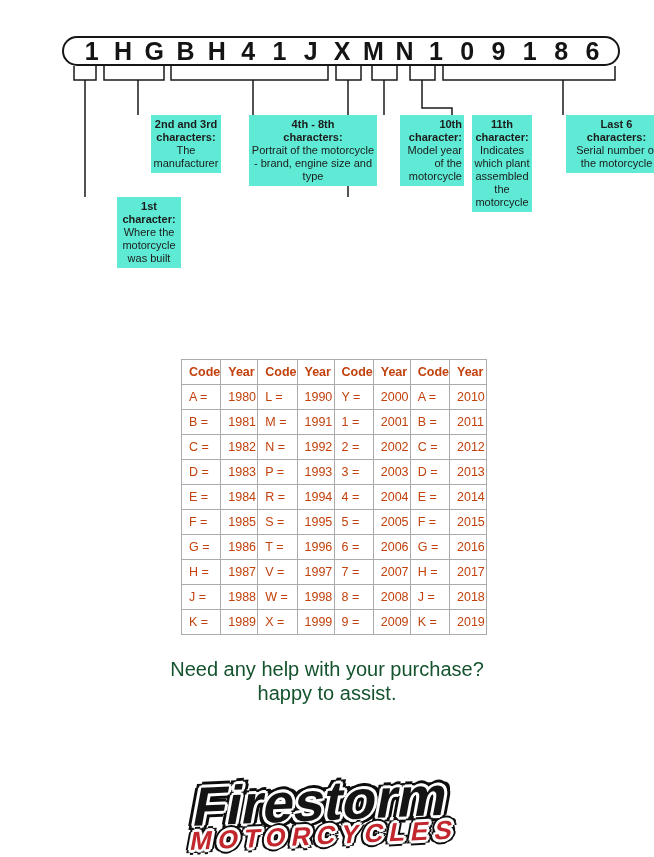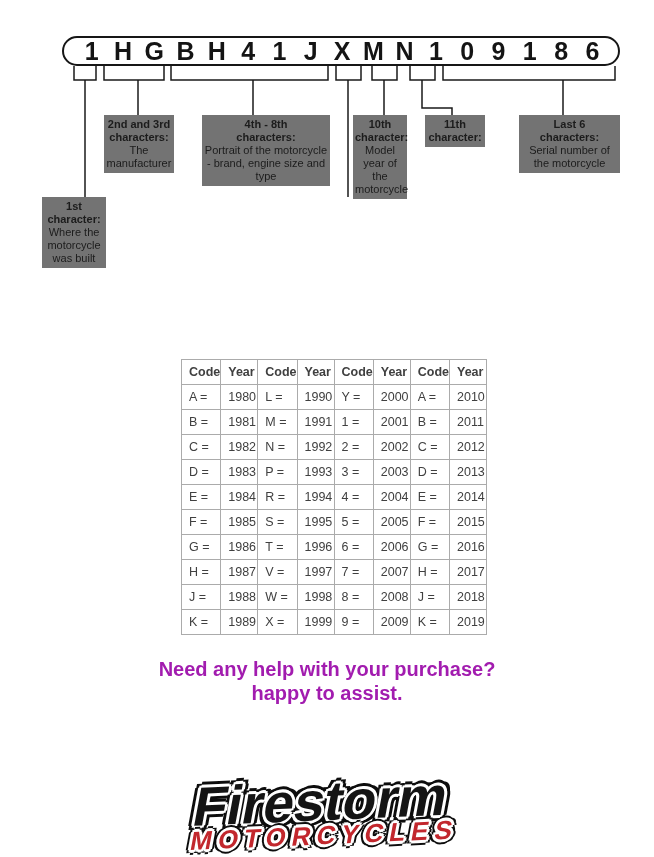--- a/index.html
+++ b/index.html
@@ -13,54 +13,54 @@
     display:flex; align-items:center; padding:0 10px 0 12px; background:#fff;
   }
   .vin-char {
     flex:1; text-align:center; font-weight:bold; font-size:25px;
     line-height:1; color:#141414; padding-top:1px;
   }
   .connector-svg { position:absolute; left:0; top:0; }
   .connector-svg path { fill:none; stroke:#1a1a1a; stroke-width:1.5; }
 
   .vin-label {
-    position:absolute; background:#737373; text-align:center;
+    position:absolute; background:#5eead4; text-align:center;
     font-size:11px; line-height:13px; color:#1c1c1c;
-    padding:3px 2px; box-sizing:border-box;
+    padding:3px 2px; box-sizing:border-box;margin-left:47px;
   }
   .vin-label .t { font-weight:bold; white-space:pre-line; }
-  .lb1  { left:42px;  top:197px; width:64px;  }
+  .lb1  { left:70px;  top:197px; width:64px;  }
   .lb23 { left:104px; top:115px; width:70px;  }
   .lb48 { left:202px; top:115px; width:128px; }
   .lb9  { left:302px; top:197px; width:89px;  }
-  .lb10 { left:353px; top:115px; width:54px;  }
+  .lb10 { left:353px; top:115px; width:64px;text-align:right;  }
   .lb11 { left:425px; top:115px; width:60px;  }
   .lb6  { left:519px; top:115px; width:101px;  }
 
   .source-note {
     position:absolute; left:56px; top:299px;
     font-size:11px; color:#161616; white-space:pre;
   }
 
   
   .year-table {
     position:absolute; left:181px; top:359px;
-    border-collapse:collapse; font-size:12.5px; color:#404040;
+    border-collapse:collapse; font-size:12.5px; color:#c2410c;
   }
   .year-table th, .year-table td {
     border:1px solid #ababab; width:37px; height:25px; box-sizing:border-box;
     padding:0 0 0 7px; text-align:left; vertical-align:middle; font-weight:normal;
   }
   .year-table th { font-weight:bold; }
 
   
   .help-message {
     position:absolute; left:0; top:657px; width:654px;
-    text-align:center; font-size:20px; font-weight:bold;
-    line-height:24px; color:#a21caf;
+    text-align:center; font-size:20px; font-weight:normal;
+    line-height:24px; color:#14532d;
   }
 
   
   .logo {
     position:absolute; top:776px; left:50%;
     transform:translateX(-50%) rotate(-2.5deg) skewX(-13deg);
     white-space:nowrap;
   }
   .logo-brand {
     font-size:55px; font-weight:bold; line-height:0.92; color:#141414;
@@ -140,20 +140,21 @@
     <div class="b">Portrait of the motorcycle - brand, engine size and type</div>
   </div>
   <div class="vin-label lb10">
     <div class="t">10th
 character:</div>
     <div class="b">Model year of the motorcycle</div>
   </div>
   <div class="vin-label lb11">
     <div class="t">11th
 character:</div>
+    <div class="b">Indicates which plant assembled the motorcycle</div>
   </div>
   <div class="vin-label lb6">
     <div class="t">Last 6
 characters:</div>
     <div class="b">Serial number of the motorcycle</div>
   </div>
 
 
   <table class="year-table">
     <thead>

